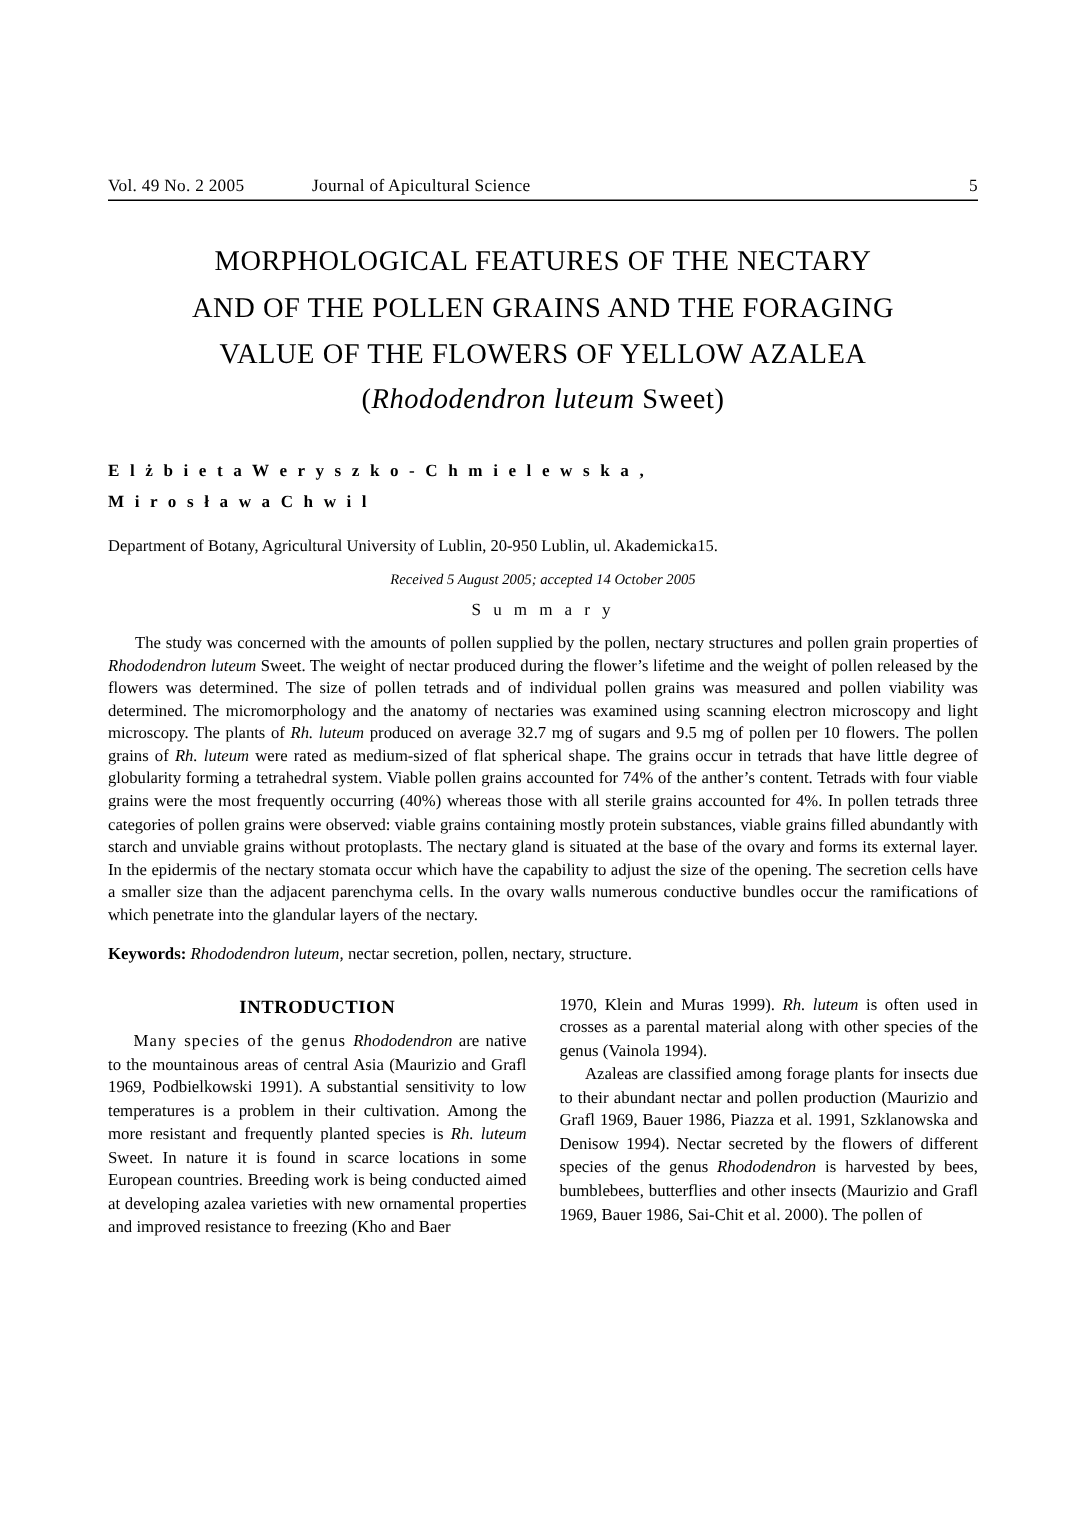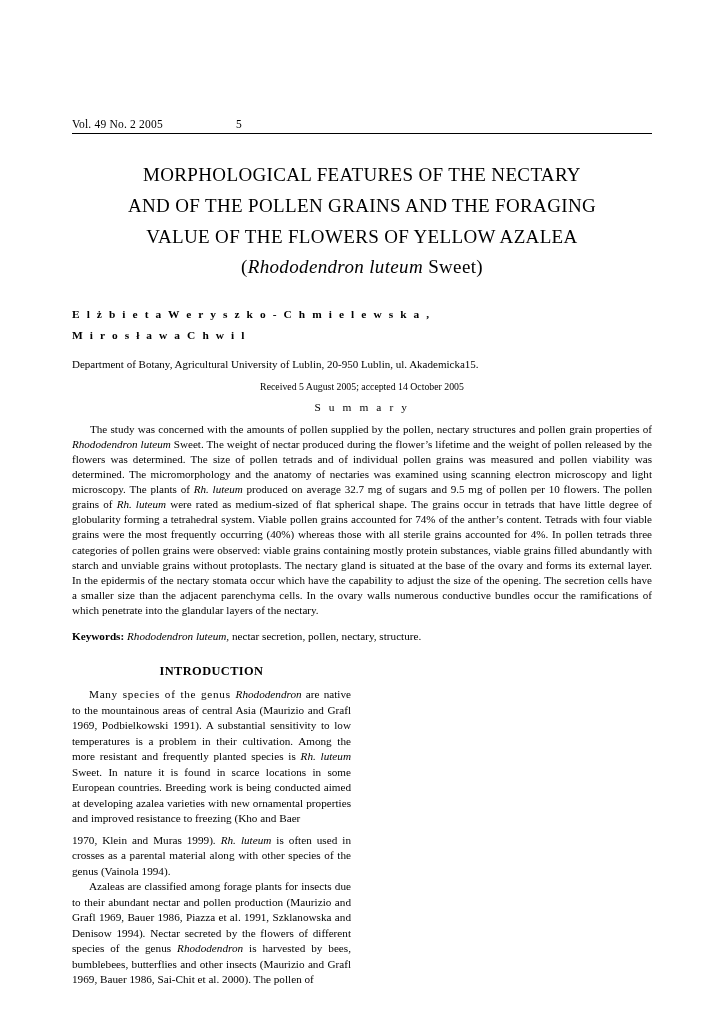--- a/index.html
+++ b/index.html
@@ -69,20 +69,21 @@
   }
   .affiliation {
     margin-top: 12px;
     text-align: left;
     font-size: 11px;
   }
   .received {
     margin-top: 11px;
     text-align: center;
     font-size: 9.8px;
+    font-style: italic;
   }
   
   .summary-heading {
     margin-top: 9px;
     text-align: center;
     font-size: 11.4px;
     letter-spacing: 2.6px;
   }
   .summary-body {
     margin-top: 9px;
@@ -99,22 +100,21 @@
     line-height: 1.35;
     text-align: left;
   }
   .keywords .kw-label { font-weight: bold; }
   .keywords .kw-text { font-style: italic; }
   .keywords .kw-rest { font-style: normal; }
   
   .columns {
     margin-top: 19px;
     display: flex;
-    gap: 6px;
-    flex-direction: column;
+    gap: 22px;
   }
   .col {
     width: 279px;
     font-size: 11.2px;
     line-height: 1.385;
     text-align: justify;
     hyphens: none;
   }
   .section-heading {
     text-align: center;
@@ -131,20 +131,21 @@
   .col .ital { font-style: italic; }
   .col .spaced { letter-spacing: 0.7px; }
 </style>
 </head>
 <body>
 
 <div class="page">
 
   <div class="running-head">
     <div class="rh-left">Vol. 49 No. 2  2005</div>
+    <div class="rh-center">Journal of Apicultural Science</div>
     <div class="rh-right">5</div>
   </div>
   <div class="rule"></div>
 
   <h1 class="title">
     <span>MORPHOLOGICAL FEATURES OF THE NECTARY</span><br>
     <span>AND OF THE POLLEN GRAINS AND THE FORAGING</span><br>
     <span>VALUE OF THE FLOWERS OF YELLOW AZALEA</span><br>
     <span>(</span><span class="ital">Rhododendron luteum</span> <span>Sweet)</span>
   </h1>

